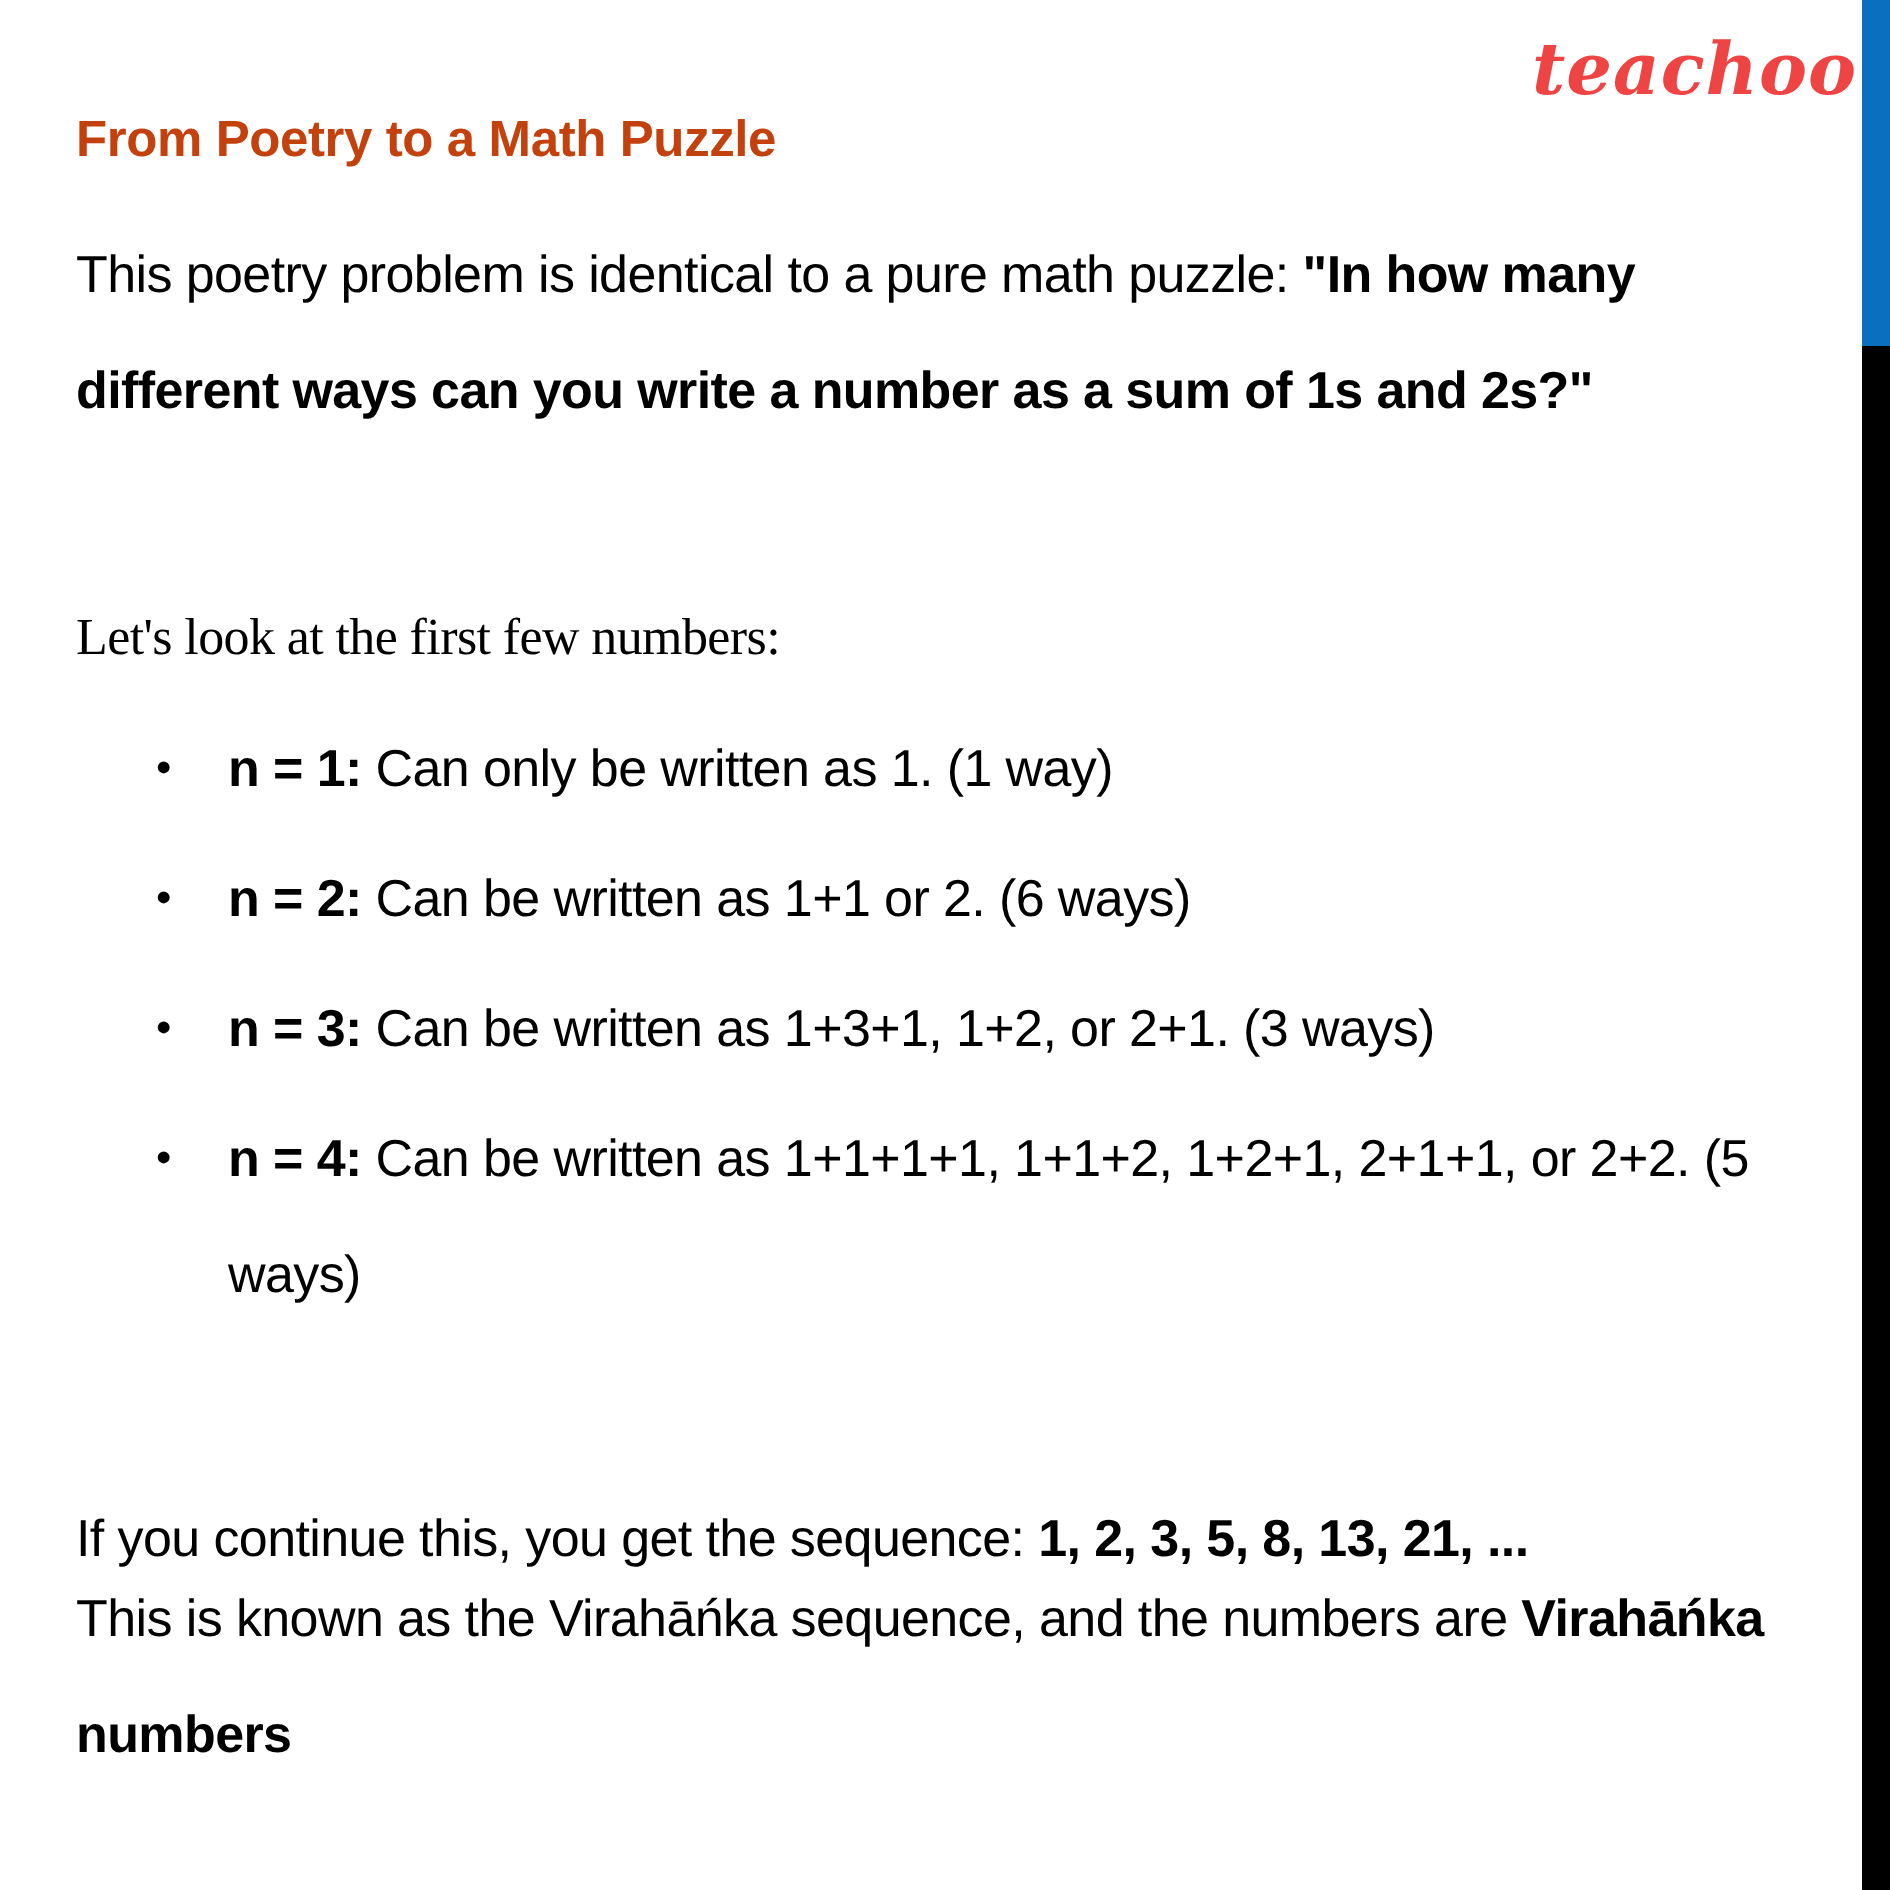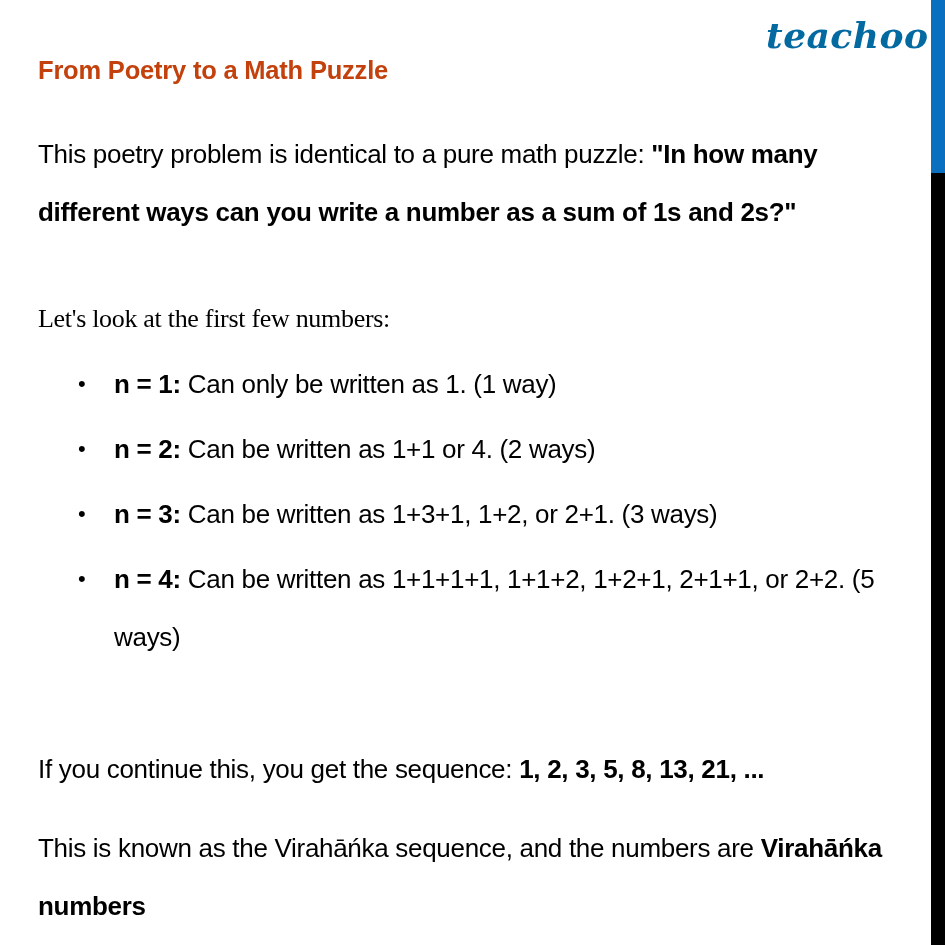--- a/index.html
+++ b/index.html
@@ -33,21 +33,21 @@
     }
     .logo {
       position: absolute;
       left: 766px;
       top: 14px;
       font-family: "DejaVu Serif", serif;
       font-style: italic;
       font-weight: bold;
       font-size: 36px;
       letter-spacing: 0.5px;
-      color: #0369a1;
+      color: #ef4444;
     }
     .content {
       position: absolute;
       left: 38px;
       top: 0;
       width: 870px;
     }
     .heading {
       position: absolute;
       left: 0;
@@ -60,21 +60,21 @@
     }
     .para {
       position: absolute;
       left: 0;
       font-size: 26px;
       line-height: 58px;
       white-space: nowrap;
       letter-spacing: -0.3px;
     }
     .intro {
-      top: 125px;
+      top: 108px;
       width: 870px;
       white-space: normal;
     }
     .lookat { top: 290px; font-family: Liberation Serif, serif; }
     .bullets {
       position: absolute;
       left: 0;
       top: 355px;
       margin: 0;
       padding: 0;
@@ -90,21 +90,21 @@
       margin-bottom: 7px;
     }
     .bullet-dot {
       position: absolute;
       left: 40px;
       top: 0;
       font-size: 22px;
     }
     .continue { top: 740px; text-align: center; }
     .known {
-      top: 819px;
+      top: 780px;
       width: 870px;
       white-space: normal;
     }
     b { font-weight: bold; }
   </style>
 </head>
 <body>
 
 <div class="side-bar-blue"></div>
 <div class="side-bar-black"></div>
@@ -120,21 +120,21 @@
 
   <div class="para lookat">Let's look at the first few numbers:</div>
 
   <ul class="bullets">
     <li class="bullet">
       <span class="bullet-dot">•</span>
       <b>n = 1:</b><span> Can only be written as 1. (1 way)</span>
     </li>
     <li class="bullet">
       <span class="bullet-dot">•</span>
-      <b>n = 2:</b><span> Can be written as 1+1 or 4. (2 ways)</span>
+      <b>n = 2:</b><span> Can be written as 1+1 or 2. (6 ways)</span>
     </li>
     <li class="bullet">
       <span class="bullet-dot">•</span>
       <b>n = 3:</b><span> Can be written as 1+3+1, 1+2, or 2+1. (3 ways)</span>
     </li>
     <li class="bullet">
       <span class="bullet-dot">•</span>
       <b>n = 4:</b><span> Can be written as 1+1+1+1, 1+1+2, 1+2+1, 2+1+1, or 2+2. (5 ways)</span>
     </li>
   </ul>

